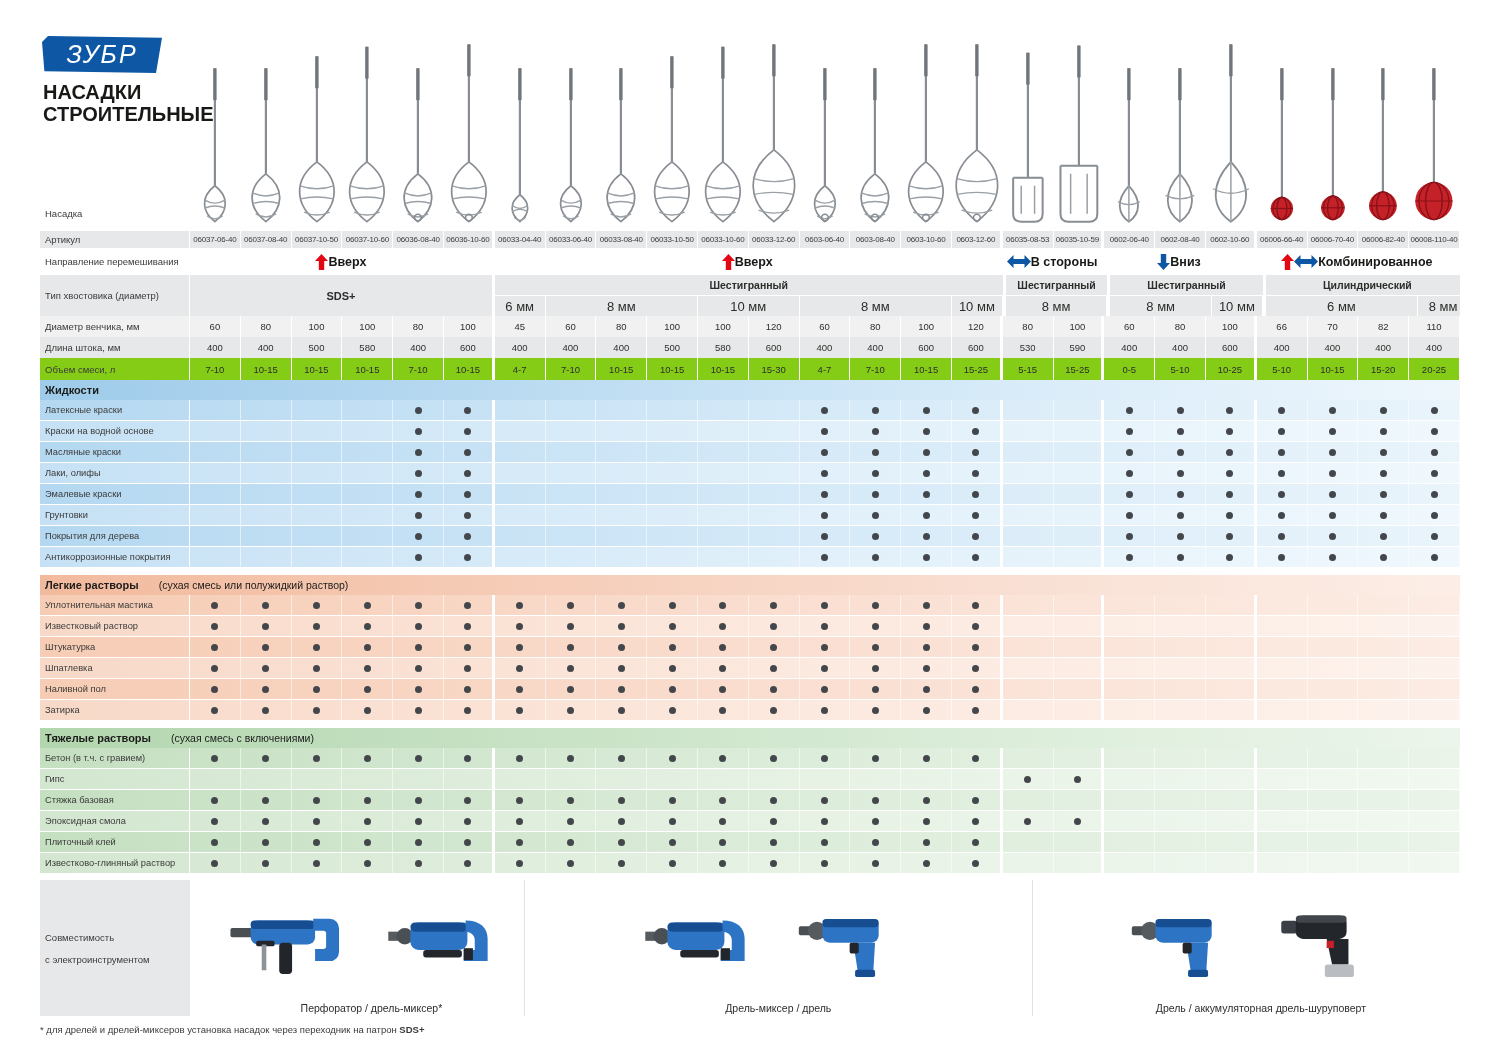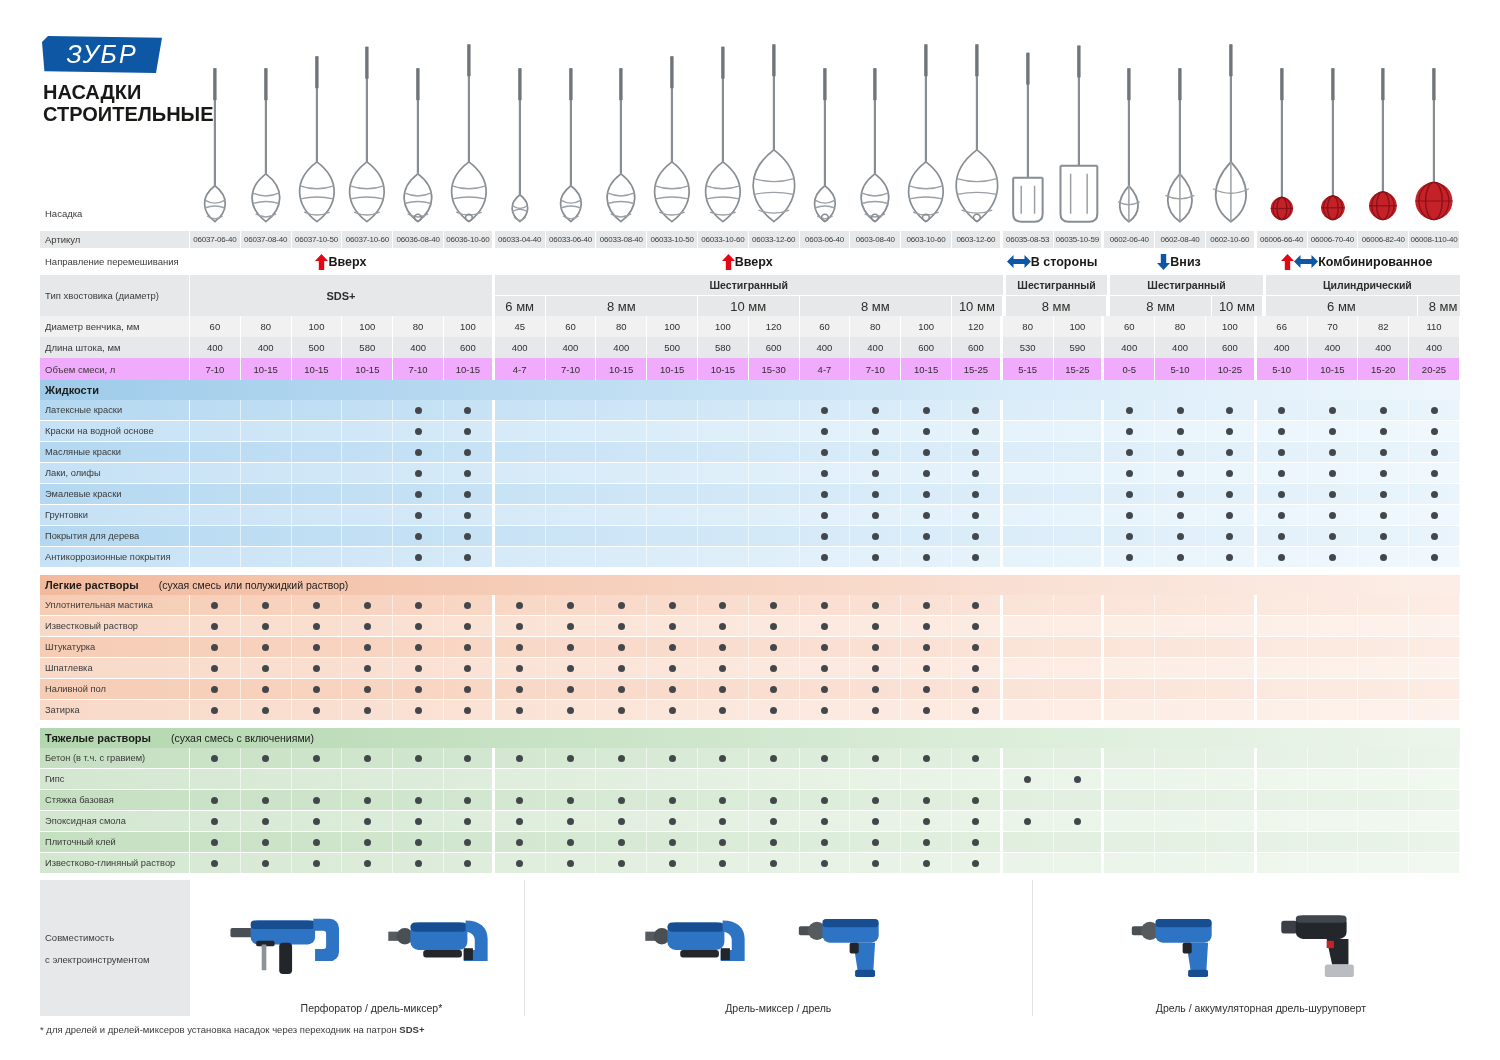--- a/index.html
+++ b/index.html
@@ -29,21 +29,21 @@
   .aico{display:inline-flex;align-items:center}
   .shankrow{height:41px;background:#e7e8e9}
   .sgroup{display:flex;flex-direction:column;border-right:3px solid #fff}
   .sg-single{flex:1;display:flex;align-items:center;justify-content:center;font-size:11px;font-weight:bold}
   .sg-top{height:21px;display:flex;align-items:center;justify-content:center;font-size:10.5px;font-weight:bold;border-bottom:1px solid #fff}
   .sg-subs{flex:1;display:flex}
   .sub{display:flex;align-items:center;justify-content:center;font-size:13px;border-right:1px solid #fff}
   .specrow .c{font-size:9.5px;color:#2e2e2d}
   .r-d1{height:21px;background:#f1f1f2}
   .r-d2{height:21px;background:#e7e8e9}
-  .r-d3{height:22px;background:#f0abfc}
+  .r-d3{height:22px;background:#84cc16}
   .r-d1 .lab,.r-d2 .lab,.r-d3 .lab,.artrow .lab,.shankrow .lab{background:transparent}
 
   
   .sec-head{height:20px;display:flex;align-items:baseline;padding-left:5px;margin-top:7px;align-items:center}
   .sec-head.liq-head{margin-top:0}
   .sec-title{font-size:11px;font-weight:bold;color:#1c1c1b}
   .sec-sub{font-size:10.5px;margin-left:20px;color:#1c1c1b}
   .srow{height:21px;border-bottom:1px solid #fff}
   .srow .lab{font-size:9.3px}
   .srow .c{border-right:1px solid rgba(255,255,255,.55)}

